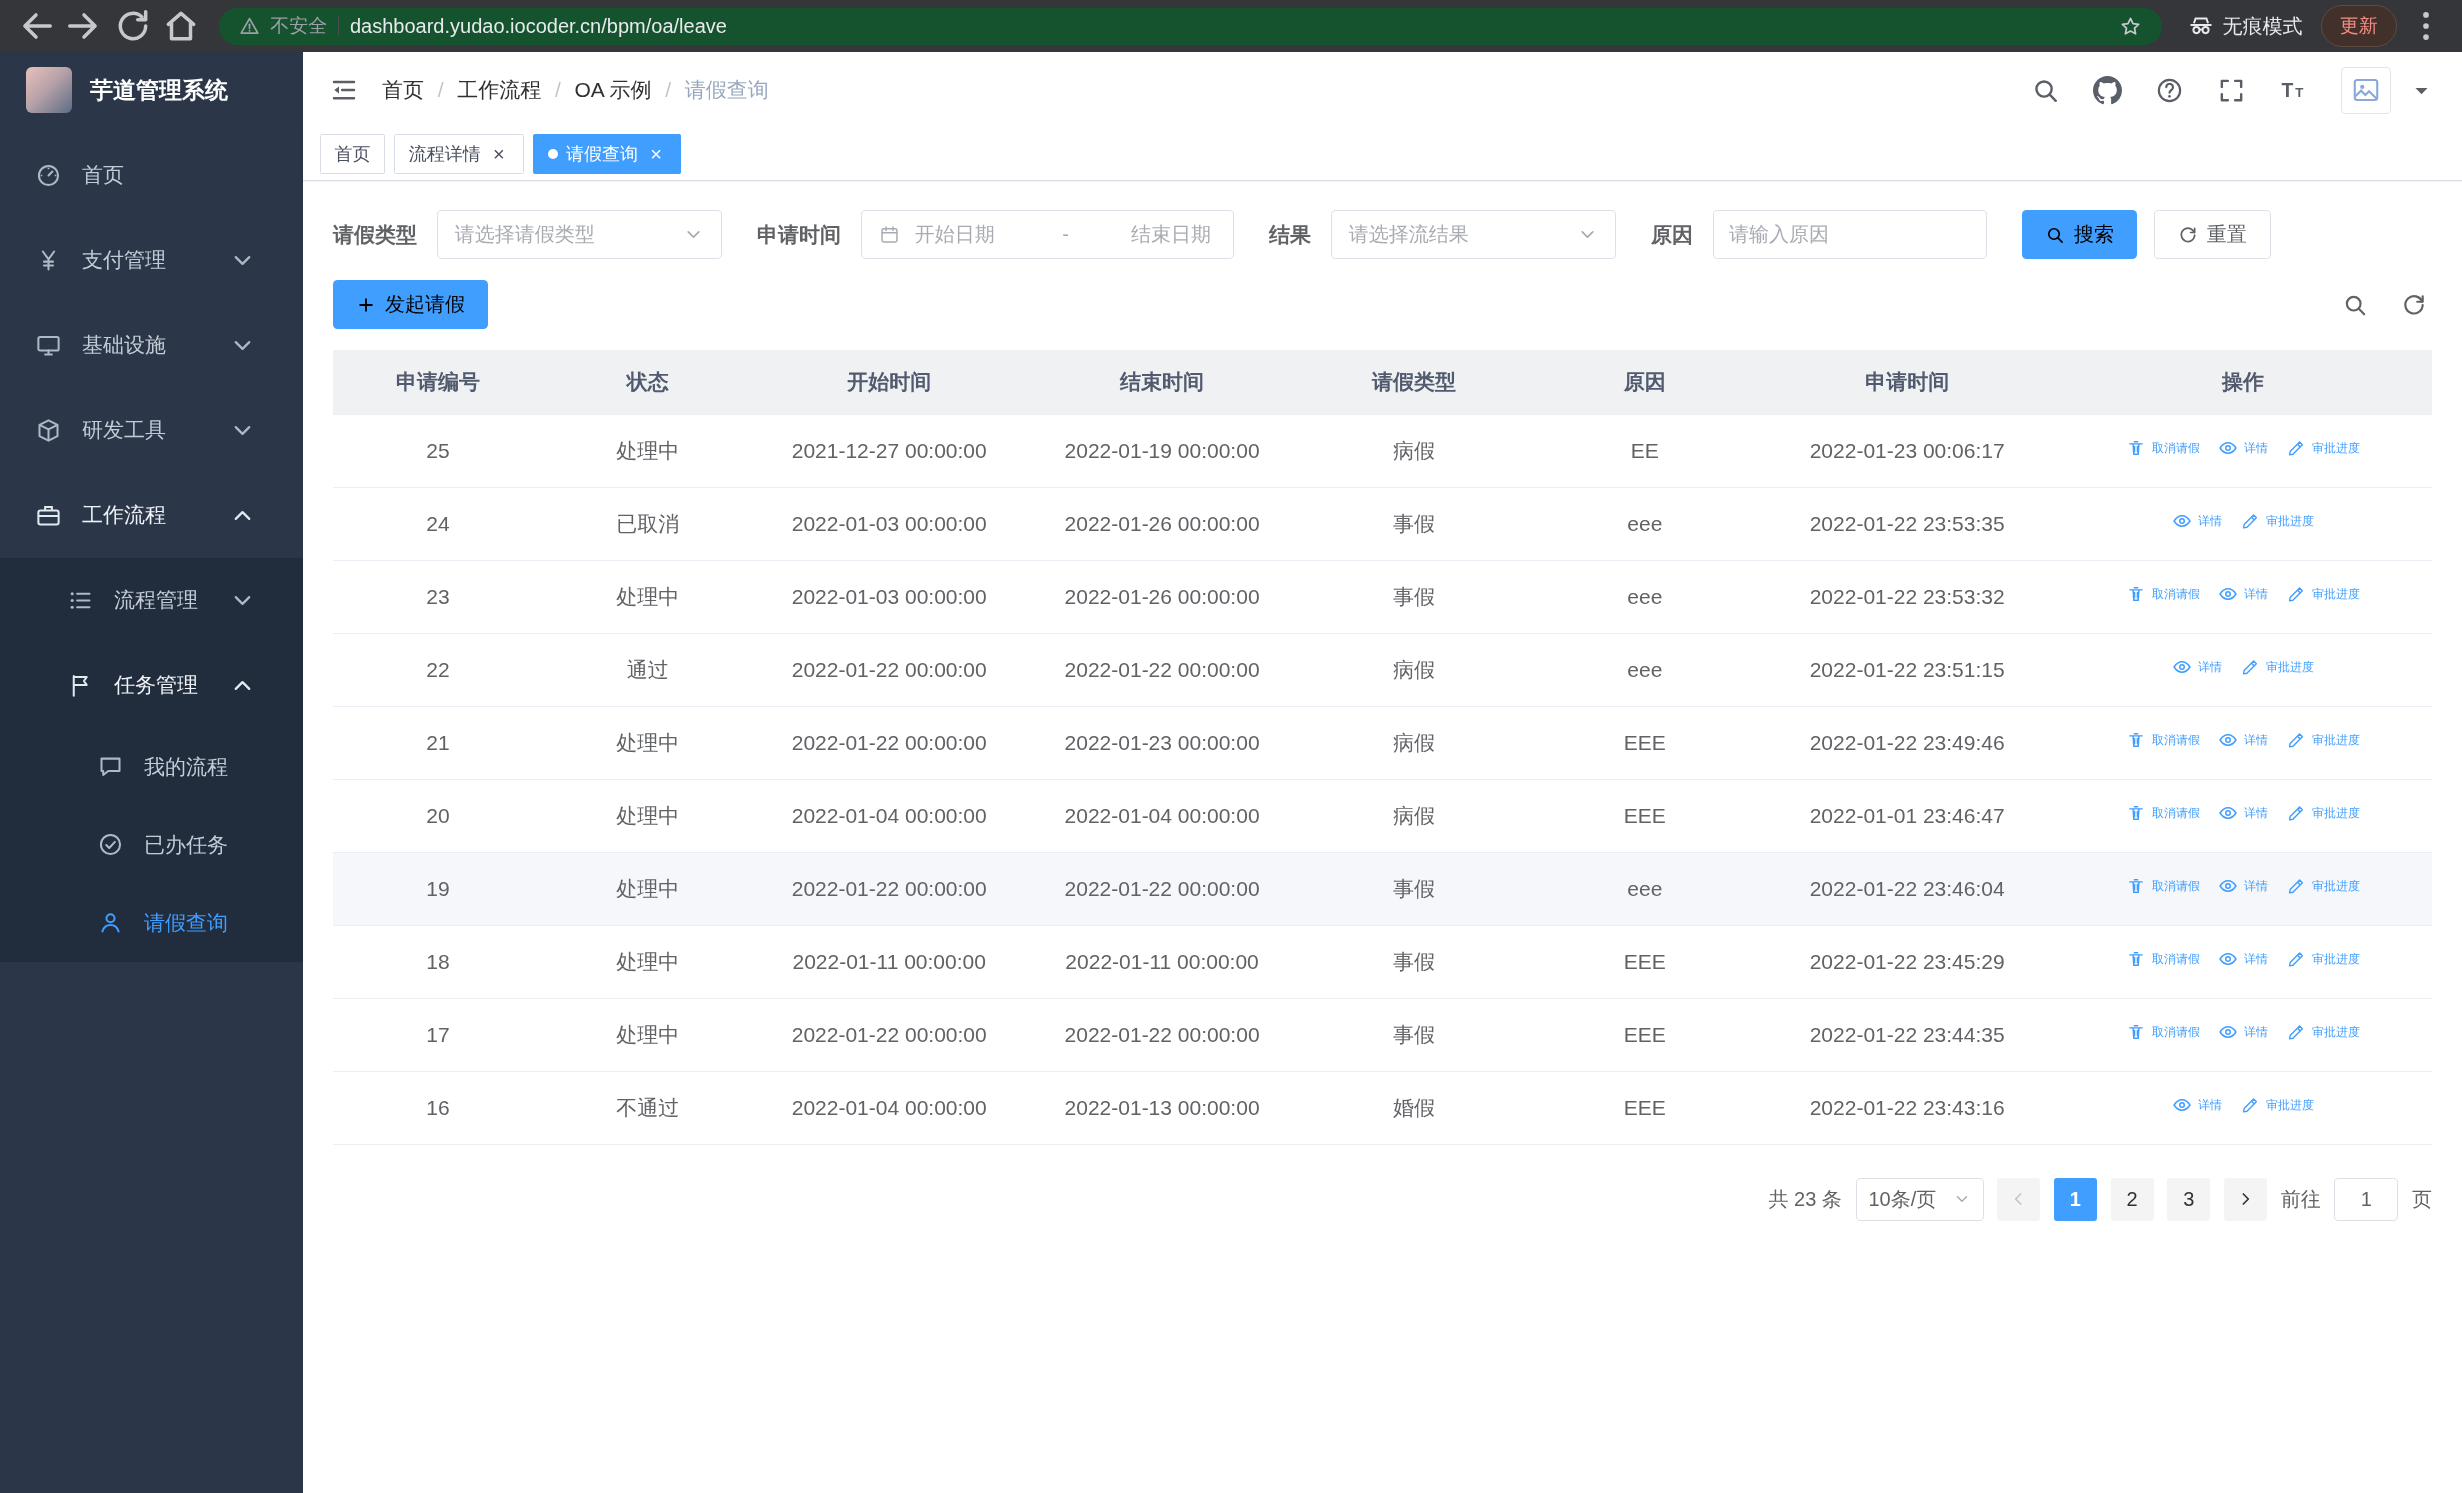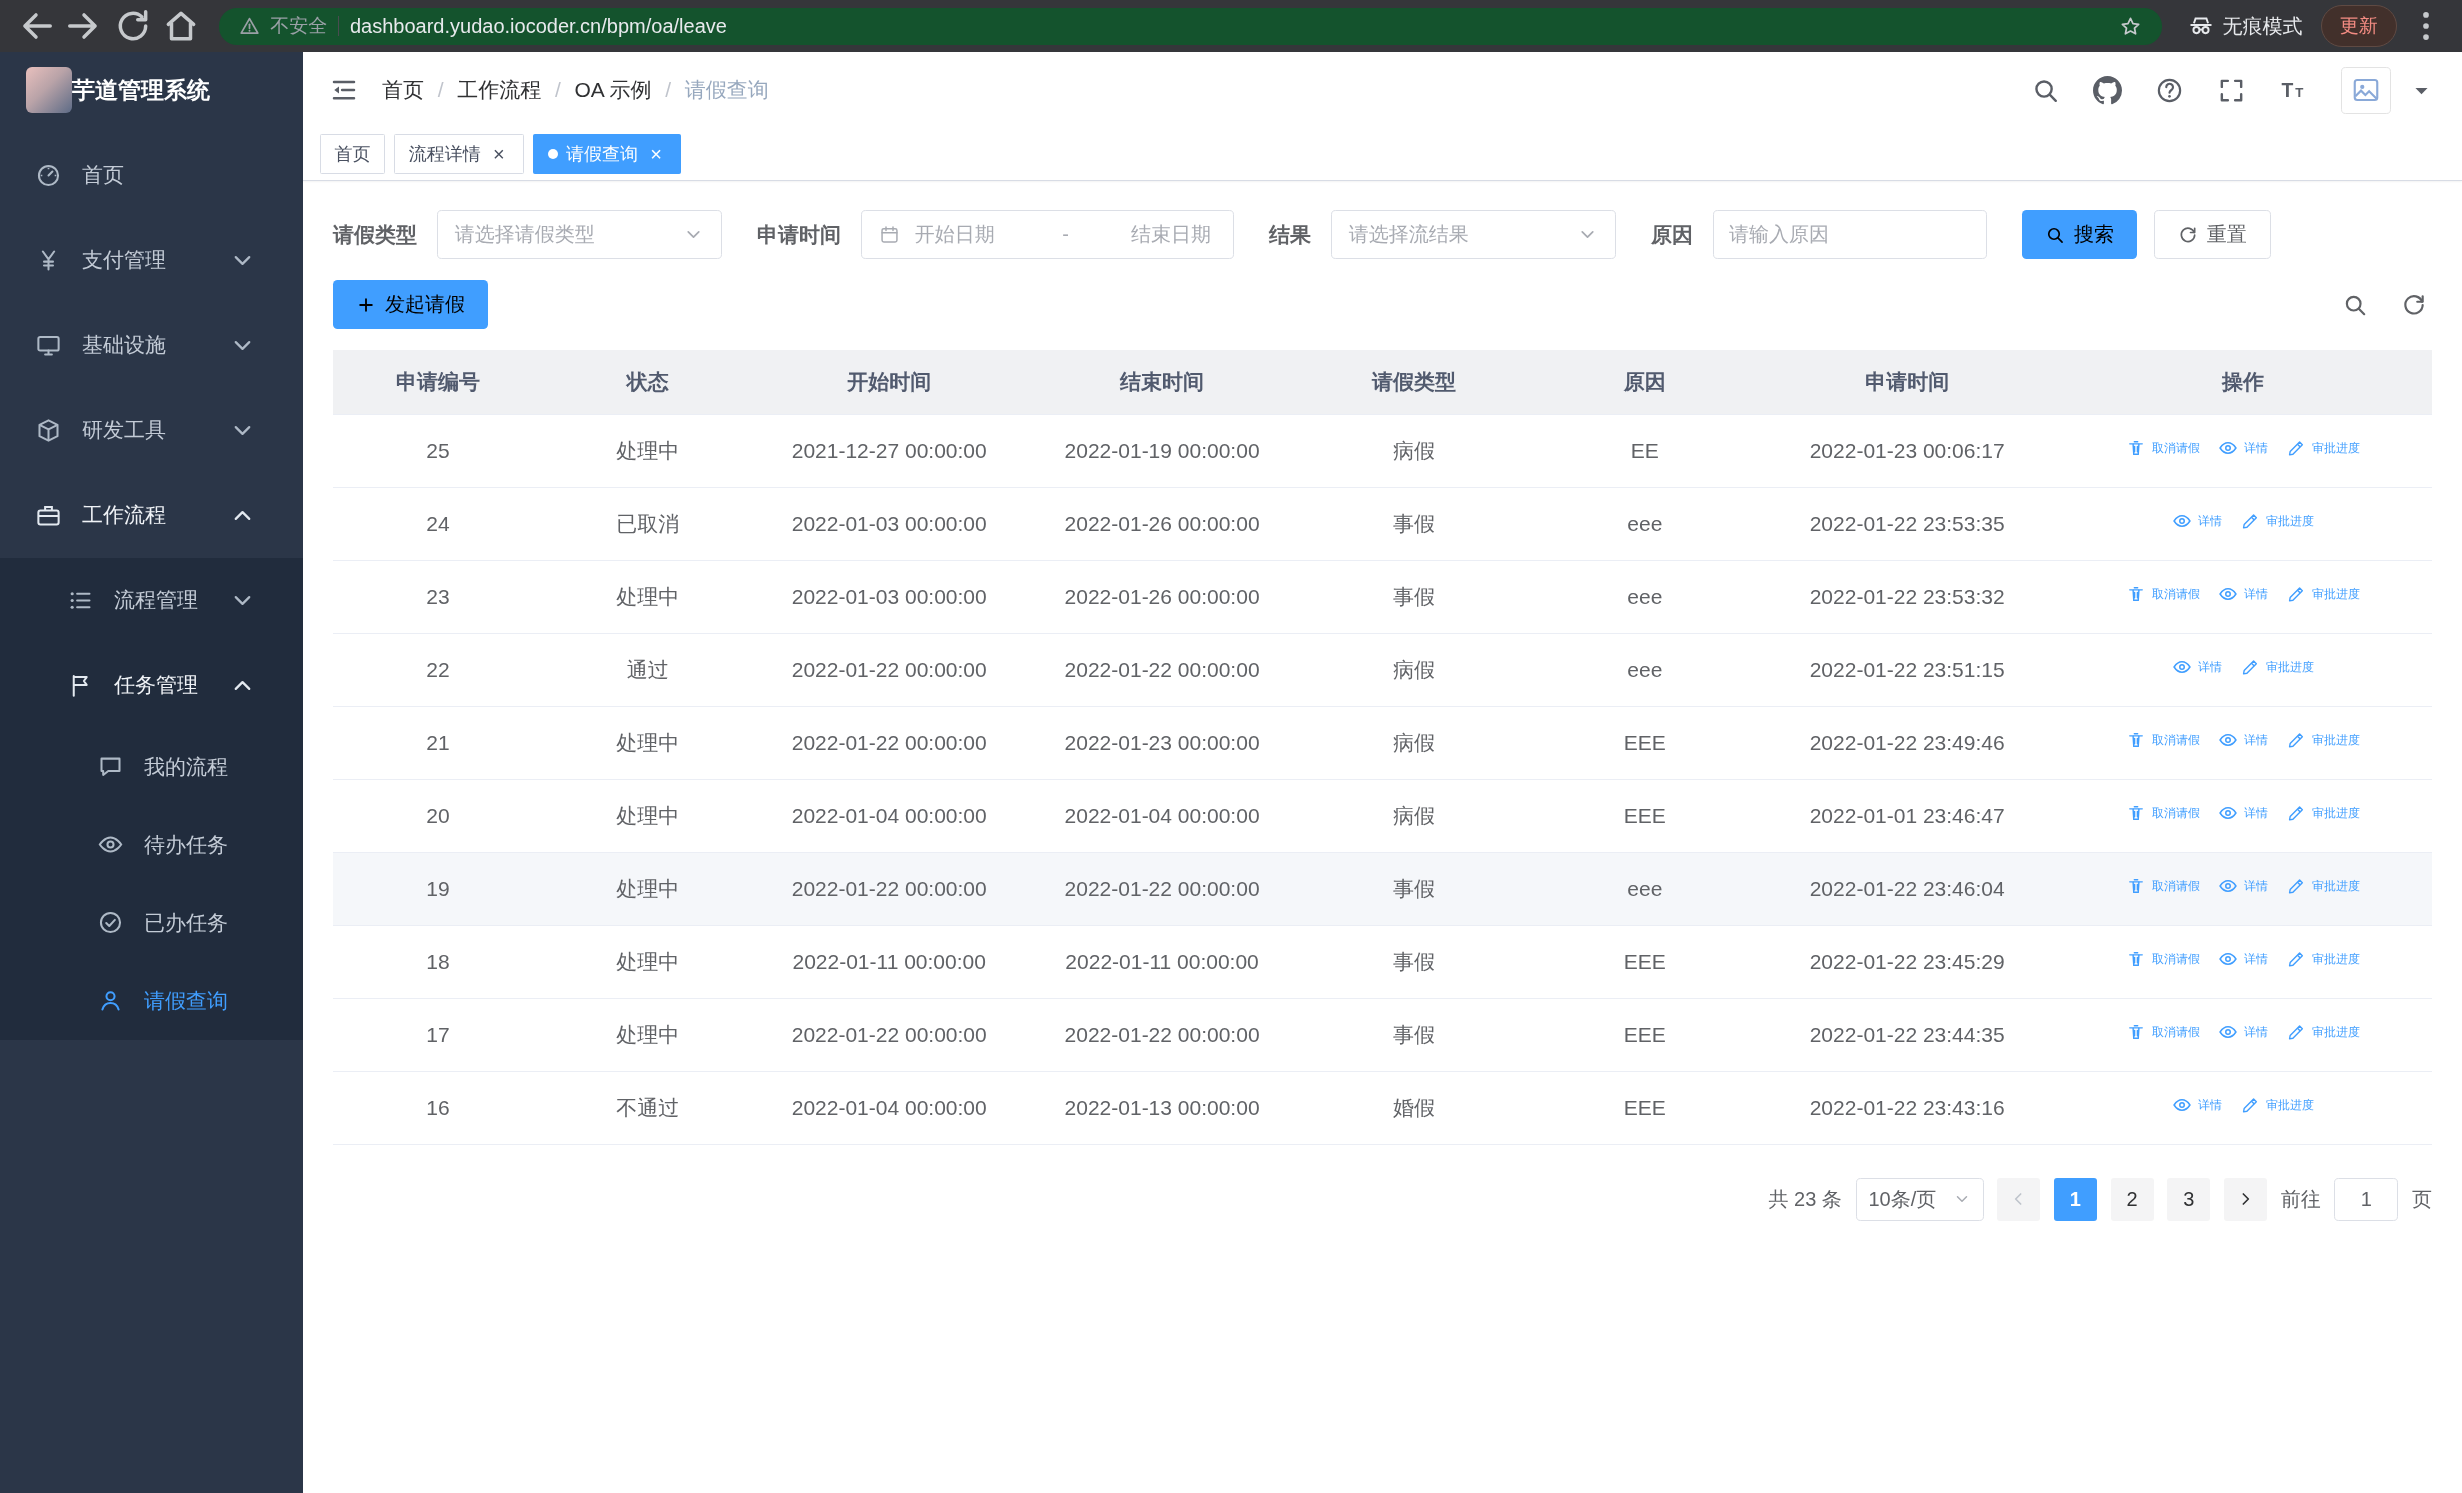--- a/index.html
+++ b/index.html
@@ -17,21 +17,21 @@
   .addr-div{width:1.5px;height:20px;background:#494c50}
   .url-text{font-size:20px;color:#e8eaed;white-space:nowrap;overflow:hidden}
   .addr .star{margin-left:auto;font-size:23px;color:#c6c9cc;cursor:pointer}
   .incog{display:flex;align-items:center;gap:9px;color:#e8eaed;font-size:20px;padding:0 7.6px;white-space:nowrap}
   .incog .icon{font-size:26px}
   .update-pill{background:#42302b;border:0.8px solid #5f4a43;color:#f28b82;font-size:19px;padding:6.8px 18px;border-radius:760px;cursor:pointer;white-space:nowrap}
 
   
   .app{display:flex;height:1442px}
   .sidebar{width:303px;background:var(--sidebar-bg,#2b3648);flex-shrink:0;color:#c3cbd6;display:flex;flex-direction:column;overflow:hidden}
-  .logo-row{height:76px;display:flex;align-items:center;padding:0 26px;flex-shrink:0}
+  .logo-row{height:76px;display:flex;align-items:center;gap:18px;padding:0 26px;flex-shrink:0}
   .logo-avatar{width:46px;height:46px;border-radius:6px;background:linear-gradient(135deg,#e9c0bd 0%,#b9a3a8 45%,#5d6b86 100%)}
   .logo-title{color:#fff;font-size:23px;font-weight:700;white-space:nowrap}
   .menu{flex:1;padding-top:4.6px}
   .menu-item{position:relative;display:flex;align-items:center;height:85px;font-size:21px;color:#c3cbd6;cursor:pointer;white-space:nowrap}
   .menu-item .icon{font-size:27px;margin-right:20px;color:#aeb9c6}
   .lvl1{padding-left:35px}
   .lvl2{padding-left:67px}
   .lvl3{padding-left:97px;height:78px}
   .chev{position:absolute;right:27px;font-size:18px;margin:0;color:#8f9bab}
   .submenu{background:var(--submenu-bg,#212c3d)}
@@ -281,29 +281,20 @@
               <span class="icon ">
                 <svg viewBox="0 0 24 24">
                   <path d="M4 5h16v11H10l-4.5 3.5V16H4Z" fill="none" stroke="currentColor" stroke-width="1.8" stroke-linejoin="round"></path>
                 </svg>
               </span>
               <span class="mi-label">我的流程</span>
             </div>
             <div class="menu-item lvl3">
               <span class="icon ">
                 <svg viewBox="0 0 24 24">
-                  <path d="M2.5 12S6.5 5.8 12 5.8 21.5 12 21.5 12 17.5 18.2 12 18.2 2.5 12 2.5 12Z" fill="none" stroke="currentColor" stroke-width="1.8"></path>
-                  <circle cx="12" cy="12" r="2.7" fill="none" stroke="currentColor" stroke-width="1.8"></circle>
-                </svg>
-              </span>
-              <span class="mi-label">待办任务</span>
-            </div>
-            <div class="menu-item lvl3">
-              <span class="icon ">
-                <svg viewBox="0 0 24 24">
                   <circle cx="12" cy="12" r="8.5" fill="none" stroke="currentColor" stroke-width="1.8"></circle>
                   <path d="m8.2 12.4 2.7 2.7 5-5.4" fill="none" stroke="currentColor" stroke-width="1.8" stroke-linecap="round" stroke-linejoin="round"></path>
                 </svg>
               </span>
               <span class="mi-label">已办任务</span>
             </div>
             <div class="menu-item lvl3 active">
               <span class="icon ">
                 <svg viewBox="0 0 24 24">
                   <circle cx="12" cy="8.2" r="3.6" fill="none" stroke="currentColor" stroke-width="1.8"></circle>

